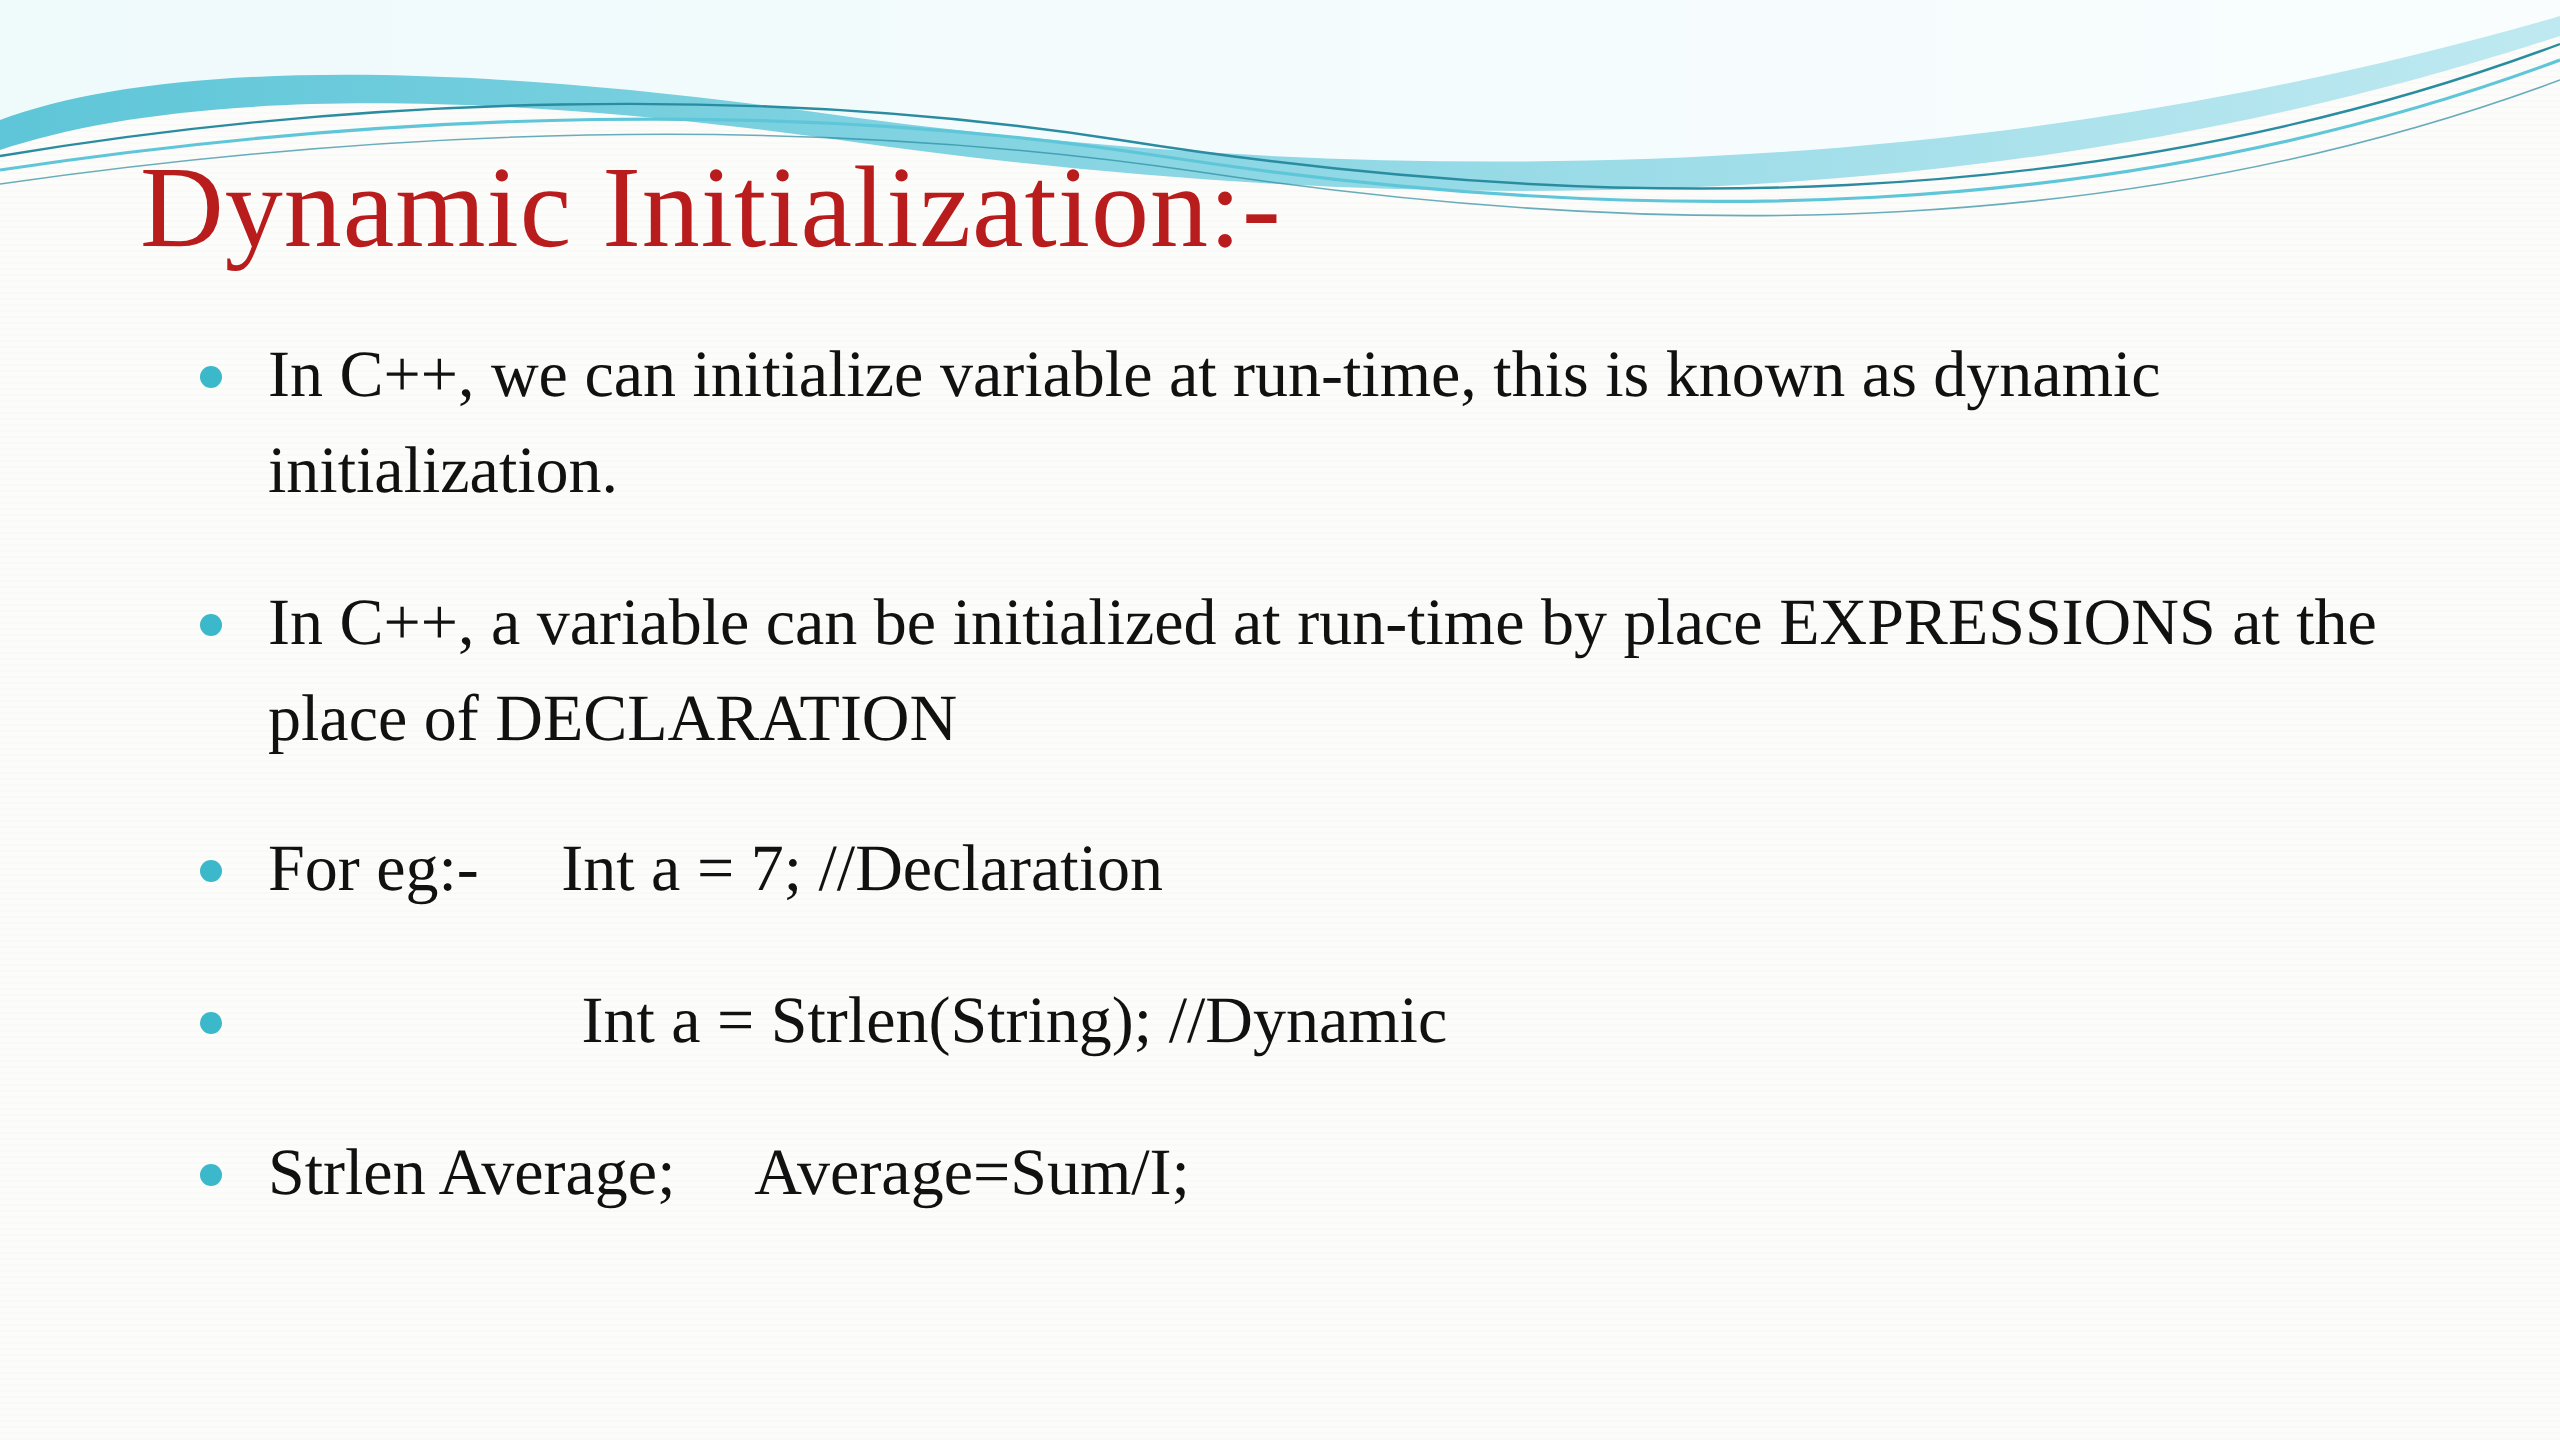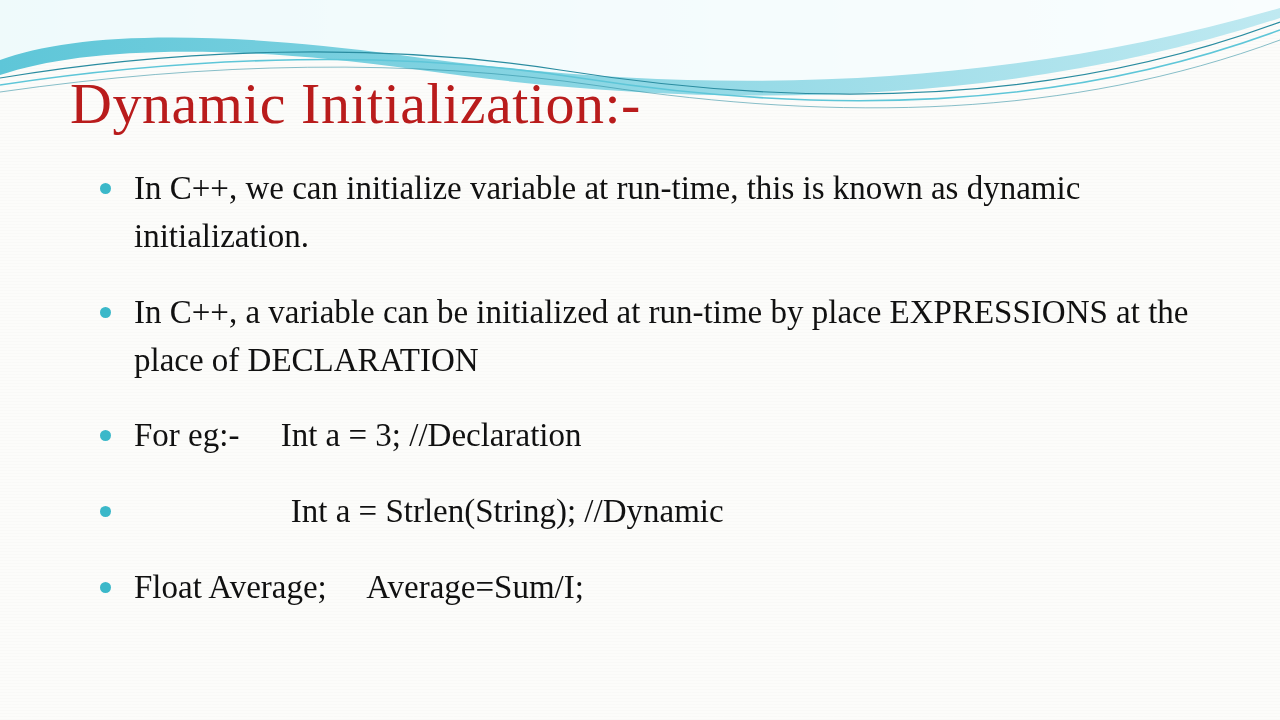--- a/index.html
+++ b/index.html
@@ -83,22 +83,22 @@
 <div class="content">
   <h1 class="title">Dynamic Initialization:-</h1>
   <ul class="bullets">
     <li>
       <span>In C++, we can initialize variable at run-time, this is known as dynamic initialization.</span>
     </li>
     <li>
       <span>In C++, a variable can be initialized at run-time by place </span><span class="b">EXPRESSIONS</span><span> at the place of </span><span class="b">DECLARATION</span>
     </li>
     <li>
-      <span style="white-space:pre;">For eg:-     Int a = 3; //Declaration</span>
+      <span style="white-space:pre;">For eg:-     Int a = 7; //Declaration</span>
     </li>
     <li>
       <span style="white-space:pre;">                   Int a = Strlen(String); //Dynamic</span>
     </li>
     <li>
-      <span style="white-space:pre;">Float Average;     Average=Sum/I;</span>
+      <span style="white-space:pre;">Strlen Average;     Average=Sum/I;</span>
     </li>
   </ul>
 </div>
 
 </body></html>

